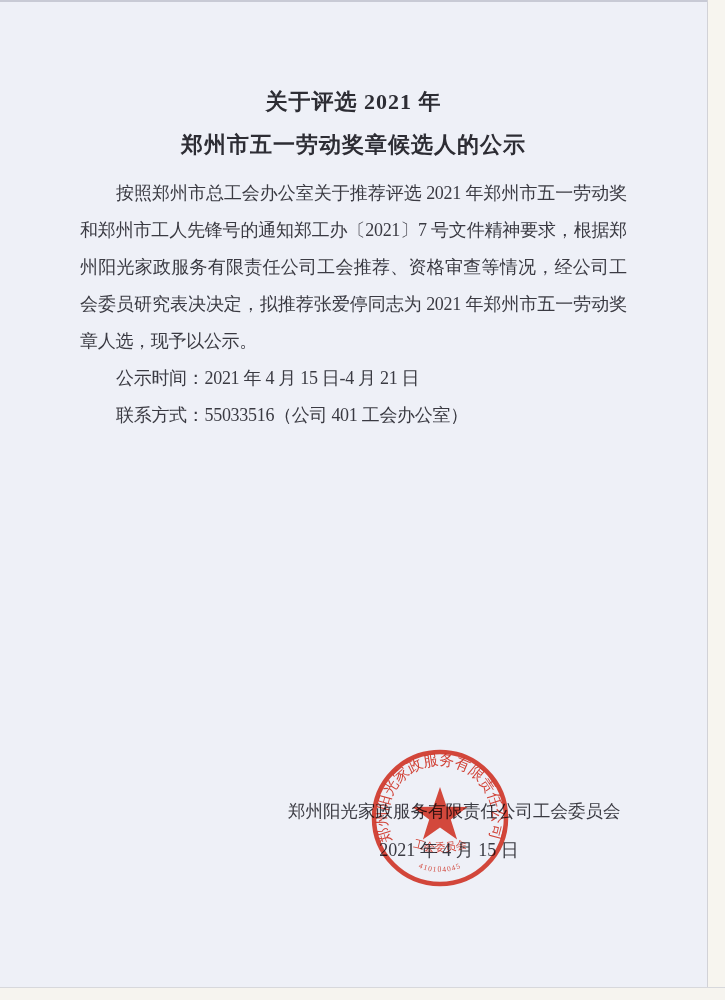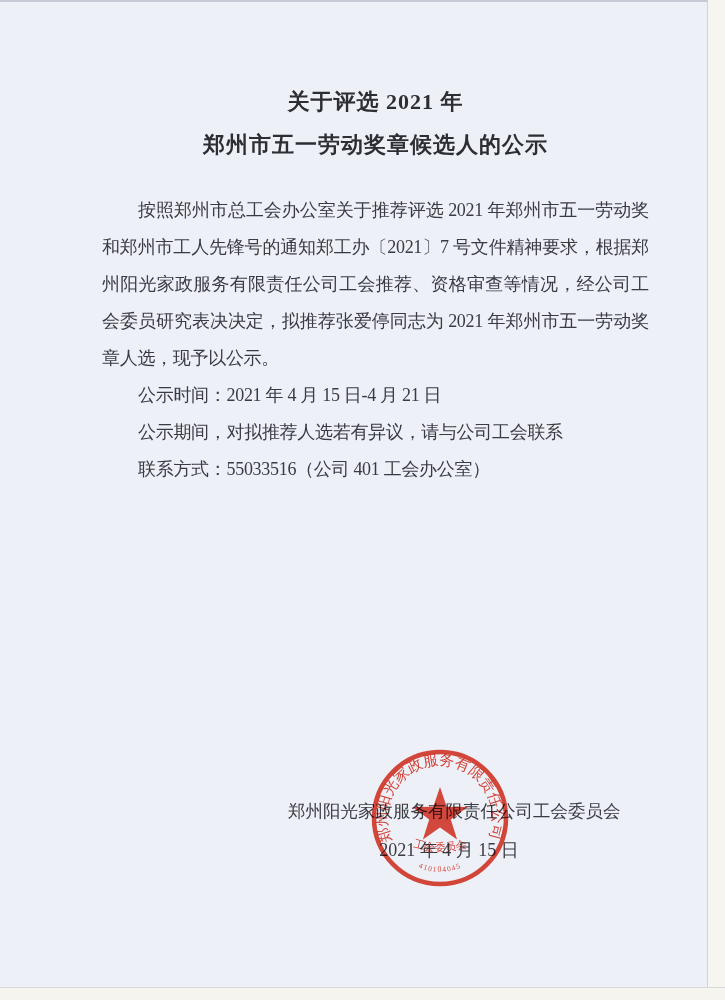--- a/index.html
+++ b/index.html
@@ -21,39 +21,39 @@
     background: #f7f5ef;
     border-left: 1px solid rgba(185,186,198,0.6);
   }
   .edge-bottom {
     position: absolute; bottom: 0; left: 0; width: 100%; height: 12px;
     background: #f6f4ef;
     border-top: 1px solid rgba(195,196,206,0.6);
   }
   .content {
     position: absolute;
-    left: 102px; top: 80px; width: 547px;
+    left: 80px; top: 80px; width: 547px;
   }
   .title {
     text-align: center;
     font-weight: bold;
     font-size: 22px;
     line-height: 43px;
     letter-spacing: 1px;
     color: #2d2d34;
   }
   .body-text p {
     margin: 0;
     font-size: 18px;
     line-height: 37px;
     text-align: justify;
     text-indent: 2em;
     letter-spacing: -0.3px;
   }
-  .body-text { margin-top: 26px; }
+  .body-text { margin-top: 9px; }
   .notice-line {
     margin: 0;
     font-size: 18px;
     line-height: 37px;
     text-indent: 2em;
     letter-spacing: -0.3px;
     font-family: Liberation Serif, serif;
   }
   .signature {
     position: absolute;
@@ -91,21 +91,20 @@
   <div class="edge-top"></div>
   <div class="edge-right"></div>
 
   <div class="content">
     <div class="title">关于评选 2021 年</div>
     <div class="title">郑州市五一劳动奖章候选人的公示</div>
 
     <div class="body-text">
       <p>按照郑州市总工会办公室关于推荐评选 2021 年郑州市五一劳动奖和郑州市工人先锋号的通知郑工办〔2021〕7 号文件精神要求，根据郑州阳光家政服务有限责任公司工会推荐、资格审查等情况，经公司工会委员研究表决决定，拟推荐张爱停同志为 2021 年郑州市五一劳动奖章人选，现予以公示。</p>
       <p class="notice-line">公示时间：2021 年 4 月 15 日-4 月 21 日</p>
-      <p class="notice-line">公示期间，对拟推荐人选若有异议，请与公司工会联系</p>
       <p class="notice-line">联系方式：55033516（公司 401 工会办公室）</p>
     </div>
   </div>
 
   <div class="signature">郑州阳光家政服务有限责任公司工会委员会</div>
   <div class="sign-date">2021 年 4 月 15 日</div>
 
   <svg class="seal" viewBox="0 0 150 150" xmlns="http://www.w3.org/2000/svg">
     <defs>
       <path id="ringPath" d="M 27 96.4 A 53 53 0 1 1 123 96.4" fill="none"></path>

